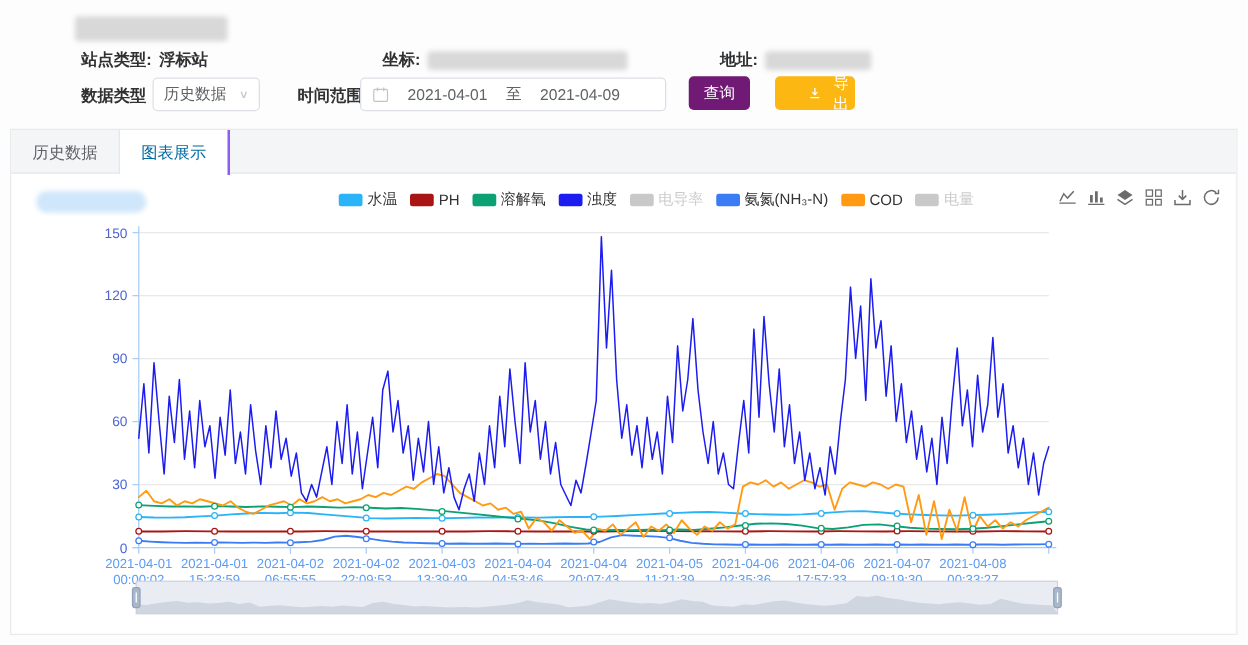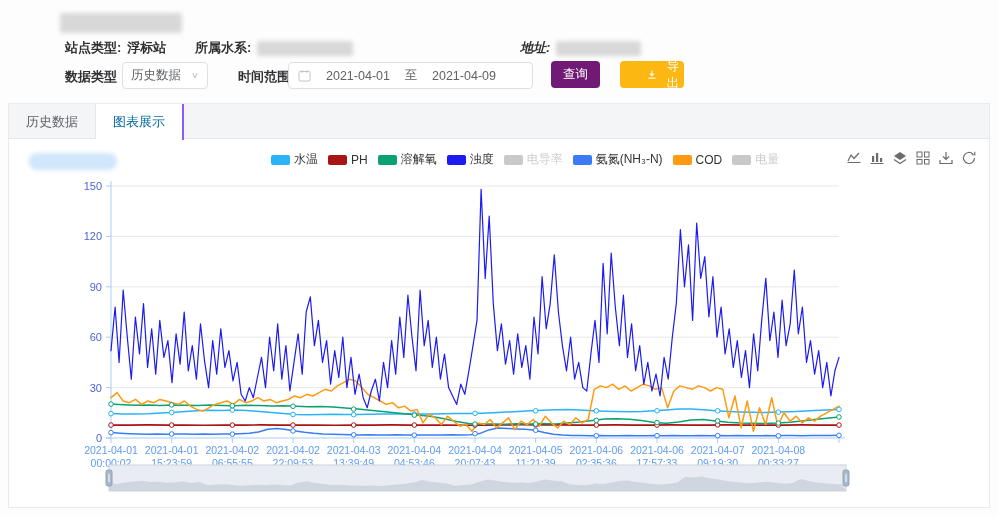--- a/index.html
+++ b/index.html
@@ -6,21 +6,21 @@
   html,body { width:998px; height:516px; background:#fff; font-family:"Liberation Sans","DejaVu Sans",sans-serif; overflow:hidden; }
   .page { position:relative; width:998px; height:516px; background:#fdfdfd; }
 
   
   .redact { background:#d8d8d8; filter:blur(2px); border-radius:3px; display:inline-block; }
   .title-redact { position:absolute; left:60px; top:13px; width:122px; height:20px; }
   .hrow1 { position:absolute; top:39px; left:0; width:998px; height:18px; font-size:13px; color:#303133; }
   .hfield { position:absolute; display:flex; align-items:center; gap:6px; }
   .hfield b { font-weight:bold; }
   .hfield .val { font-weight:bold; }
-  .f1 { left:65px;justify-content:space-between; } .f2 { left:195px; } .f3 { left:306px; } .f4 { left:520px;font-style:italic; }
+  .f1 { left:65px;justify-content:space-between; } .f2 { left:195px; } .f3 { left:306px; } .f4 { left:576px; }
   .blur-sm { width:96px; height:15px; } .blur-md { width:160px; height:15px; } .blur-xs { width:85px; height:15px; }
 
   .hrow2 { position:absolute; top:61px; left:0; width:946px; height:28px; font-size:13px; color:#303133; }
   .lbl { position:absolute; top:7px; font-weight:bold; }
   .lbl-dtype { left:65px; } .lbl-trange { left:238px; }
   .select-box { position:absolute; left:122px; top:1px; width:86px; height:27px; border:1px solid #dcdfe6; border-radius:4px; background:#fff; display:flex; align-items:center; padding:0 8px; color:#606266; font-size:12.5px; }
   .select-box .chev { margin-left:auto; color:#c0c4cc; font-size:11px; transform:scaleY(.8); }
   .date-box { position:absolute; left:288px; top:1px; width:245px; height:27px; border:1px solid #dcdfe6; border-radius:4px; background:#fff; display:flex; align-items:center; color:#606266; font-size:12.5px; }
   .date-box .cal { margin:0 8px 0 9px; color:#c0c4cc; display:flex; }
   .date-box .d1 { width:78px; text-align:center; }
@@ -57,23 +57,23 @@
 
 <div class="page">
 
   <div class="redact title-redact"></div>
 
   <div class="hrow1">
     <div class="hfield f1">
       <b>站点类型:</b>
       <span class="val">浮标站</span>
     </div>
-    <div class="hfield f2">
-      <b>所属水系:</b>
-      <span class="redact blur-sm"></span>
+    <div class="hfield f3">
+      <b>坐标:</b>
+      <span class="redact blur-md"></span>
     </div>
     <div class="hfield f4">
       <b>地址:</b>
       <span class="redact blur-xs"></span>
     </div>
   </div>
 
   <div class="hrow2">
     <span class="lbl lbl-dtype">数据类型</span>
     <div class="select-box">

